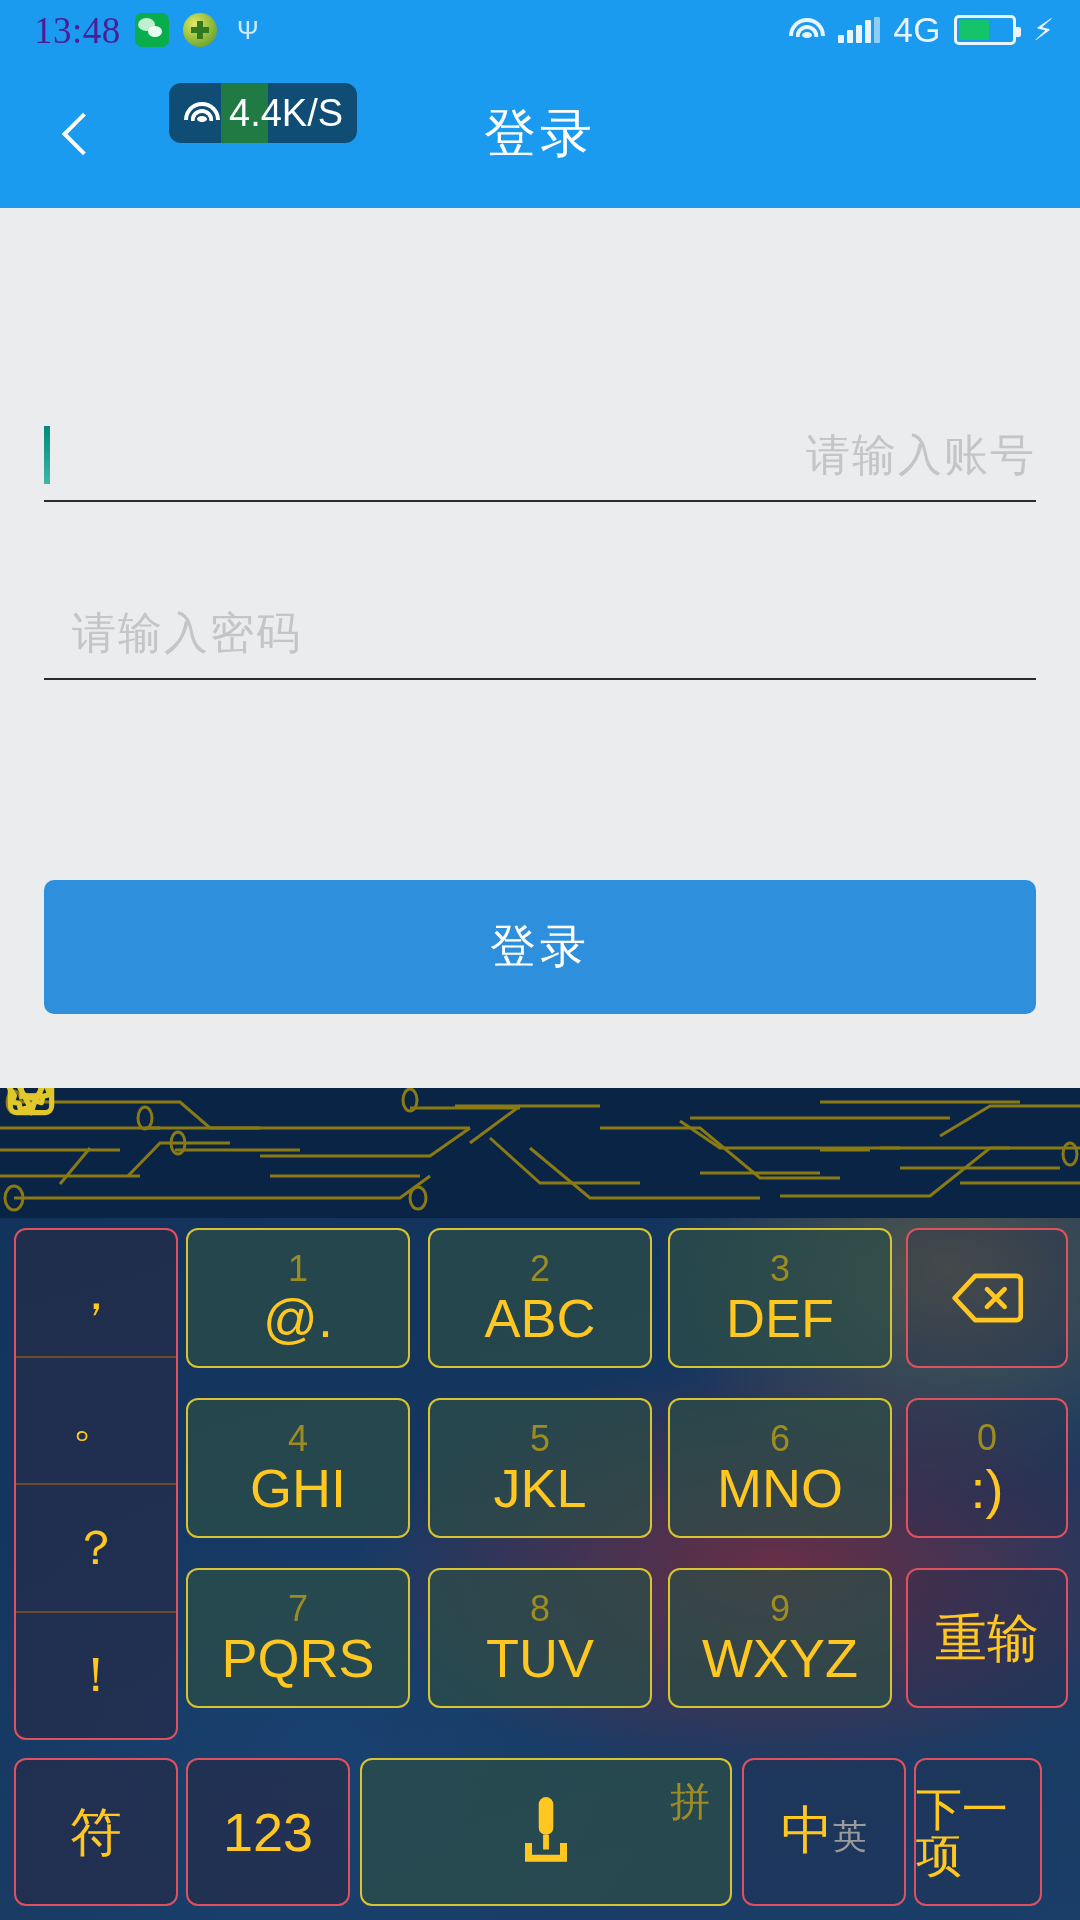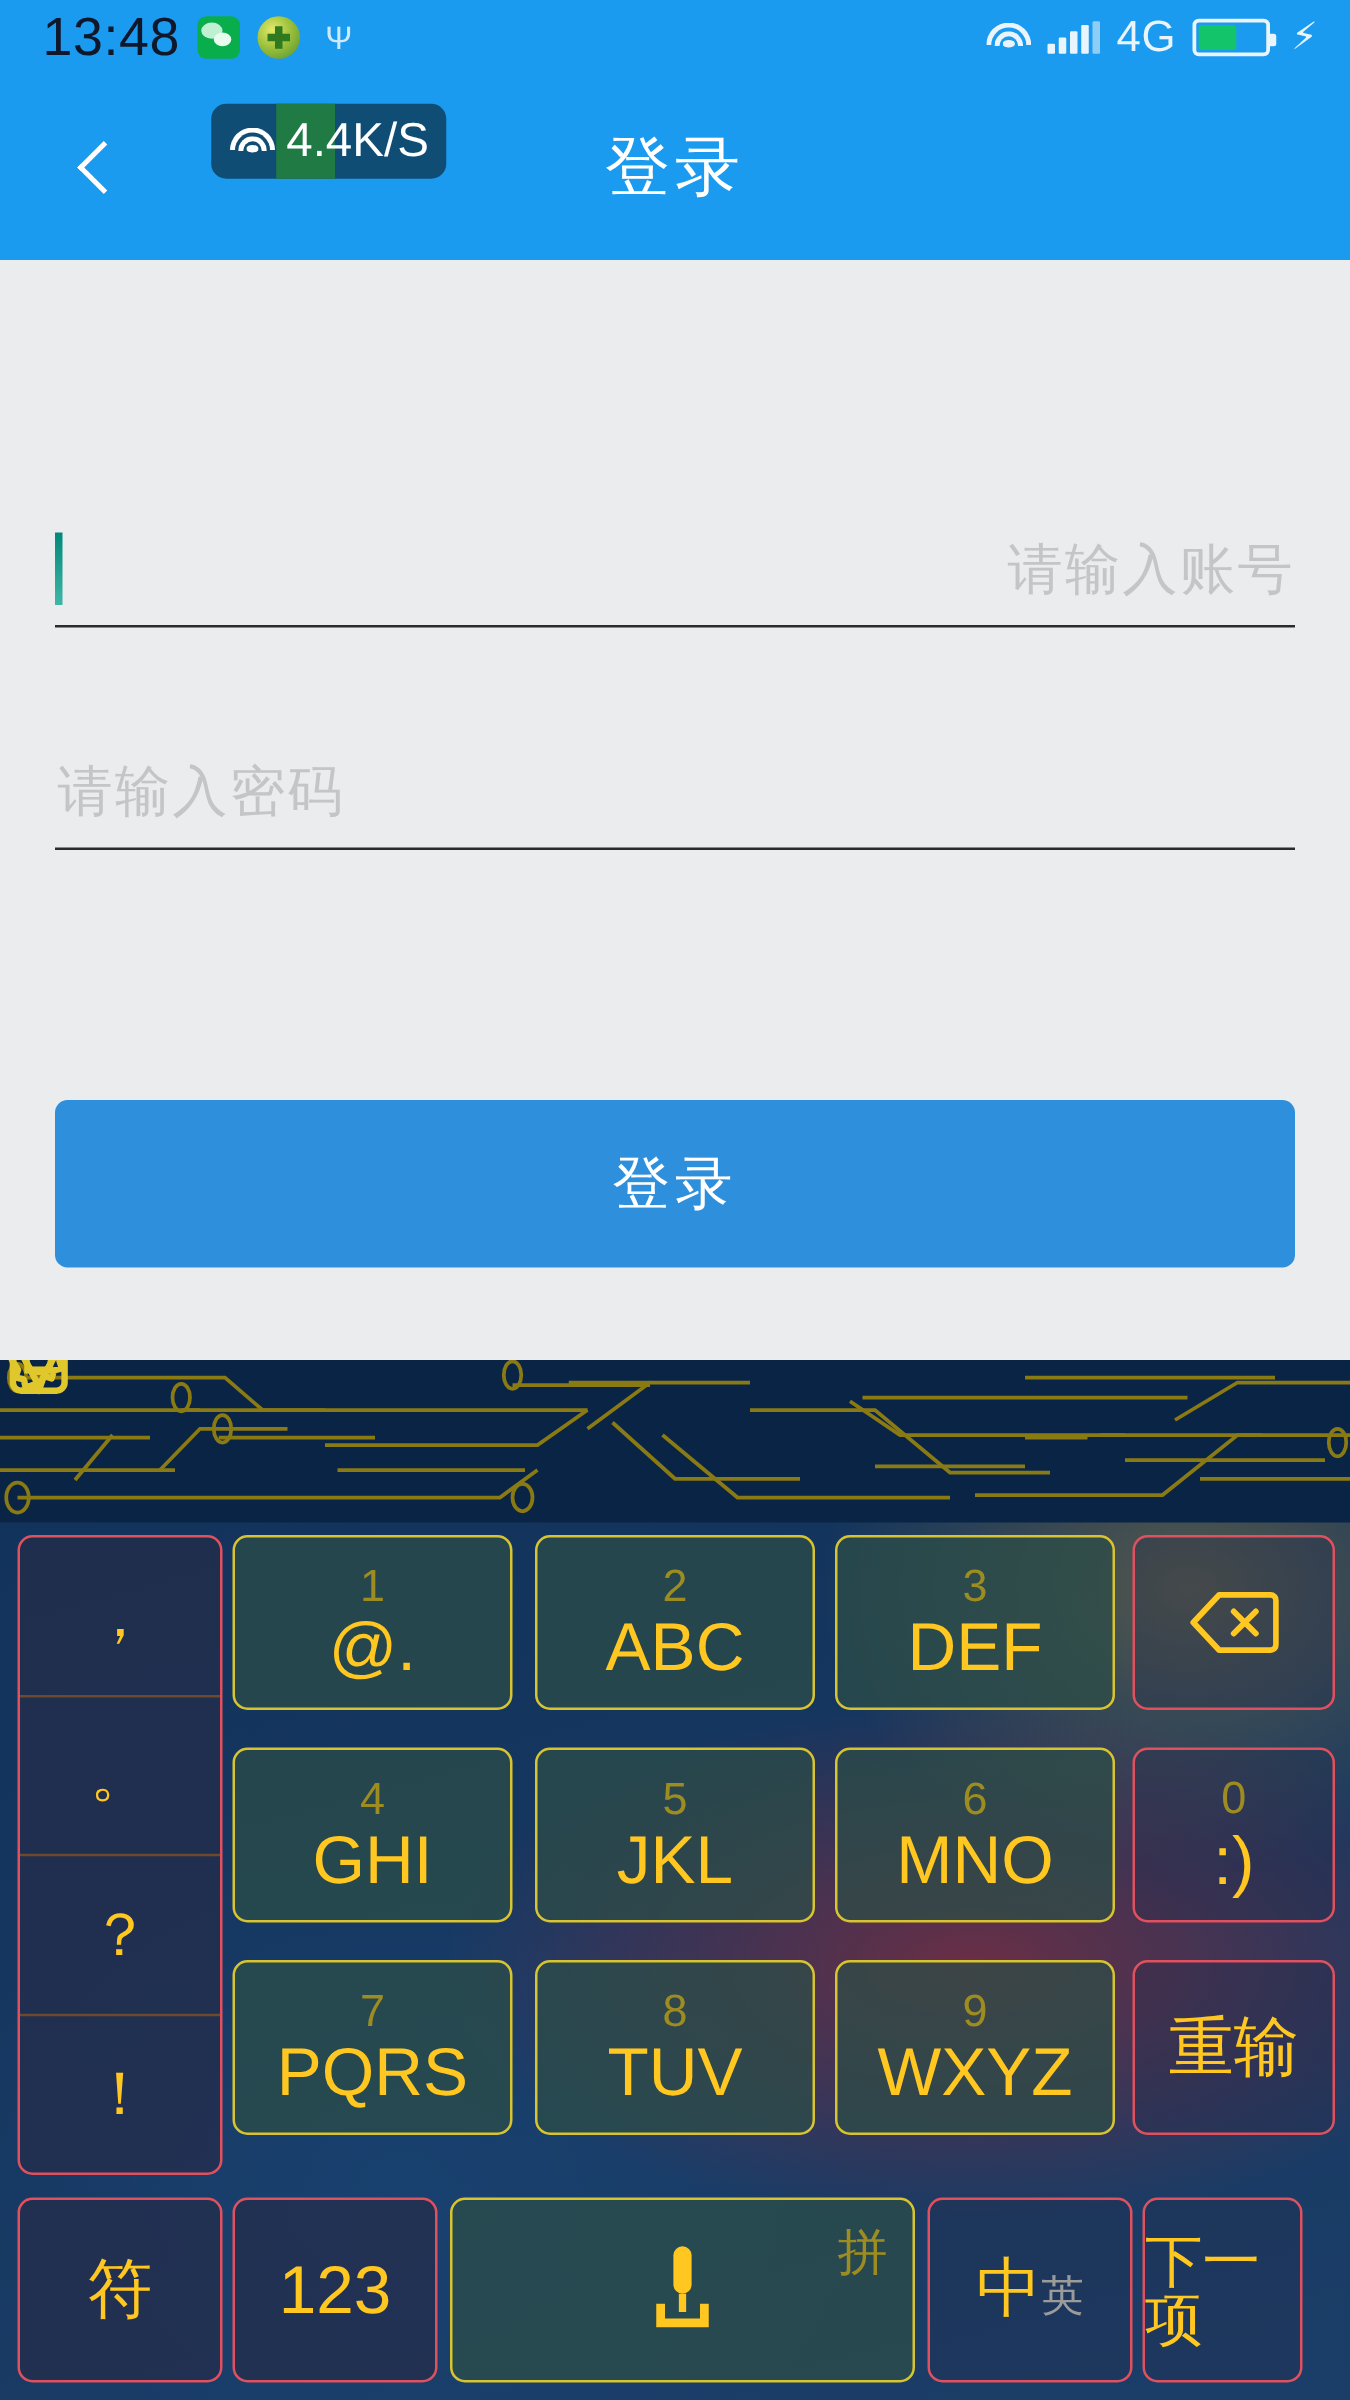--- a/index.html
+++ b/index.html
@@ -12,21 +12,21 @@
   }
 
   
   .statusbar{
     position:absolute; top:0; left:0; width:1080px; height:60px;
     background:#1a9bf0;
     display:flex; align-items:center; justify-content:space-between;
     padding:0 26px 0 34px;
   }
   .sb-left{ display:flex; align-items:center; gap:14px; }
-  .sb-time{ color:#0f172a; font-size:43px; letter-spacing:0.5px; }
+  .sb-time{ color:#4c1d95; font-size:37px; letter-spacing:0.5px;font-family:Liberation Serif, serif; }
   .sb-appicon{ width:34px; height:34px; border-radius:7px; position:relative; flex:none;}
   .ic-wechat{ background:#09ad4c; }
   .ic-wechat .b1{ position:absolute; width:17px;height:13px;border-radius:50%;
     background:#bff0d2; left:3px; top:5px;}
   .ic-wechat .b2{ position:absolute; width:14px;height:11px;border-radius:50%;
     background:#e8fbef; left:13px; top:13px;}
   .ic-green{ background:radial-gradient(circle at 35% 32%, #e4e86a 0%, #9cc13c 45%, #4f8f2e 100%);
     border-radius:50%; }
   .ic-green:before{ content:""; position:absolute; left:50%; top:50%;
     transform:translate(-50%,-50%); width:18px;height:6px;background:#2f7a1f;}
@@ -102,21 +102,21 @@
     border-bottom:2px solid #2b2b2b;
     height:92px; display:flex; align-items:center;
   }
   .field.account{ top:202px;justify-content:space-between; }
   .field.password{ top:380px; }
   .caret{
     width:6px; height:58px; background:linear-gradient(#00897a,#3fb6a6);
     margin-right:4px; flex:none;
   }
   .ph{ color:#c3c5c7; font-size:44px; letter-spacing:2px; }
-  .field.password .ph{ margin-left:2px; }
+  .field.password .ph{ margin-left:28px; }
 
   .forgot{
     position:absolute; right:50px; top:518px;
     color:#262626; font-size:44px; letter-spacing:1px;
   }
 
   .login-btn{
     position:absolute; left:44px; top:672px; width:992px; height:134px;
     background:#2e90dd; border-radius:10px; border:none;
     color:#ffffff; font-size:46px; letter-spacing:4px;

